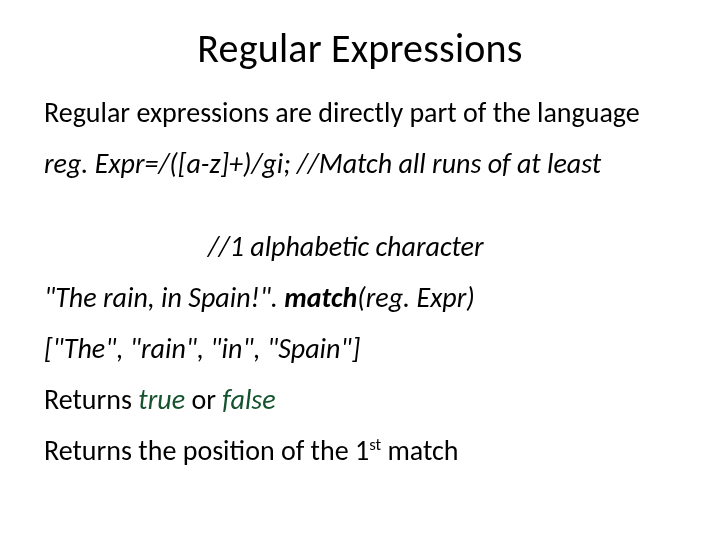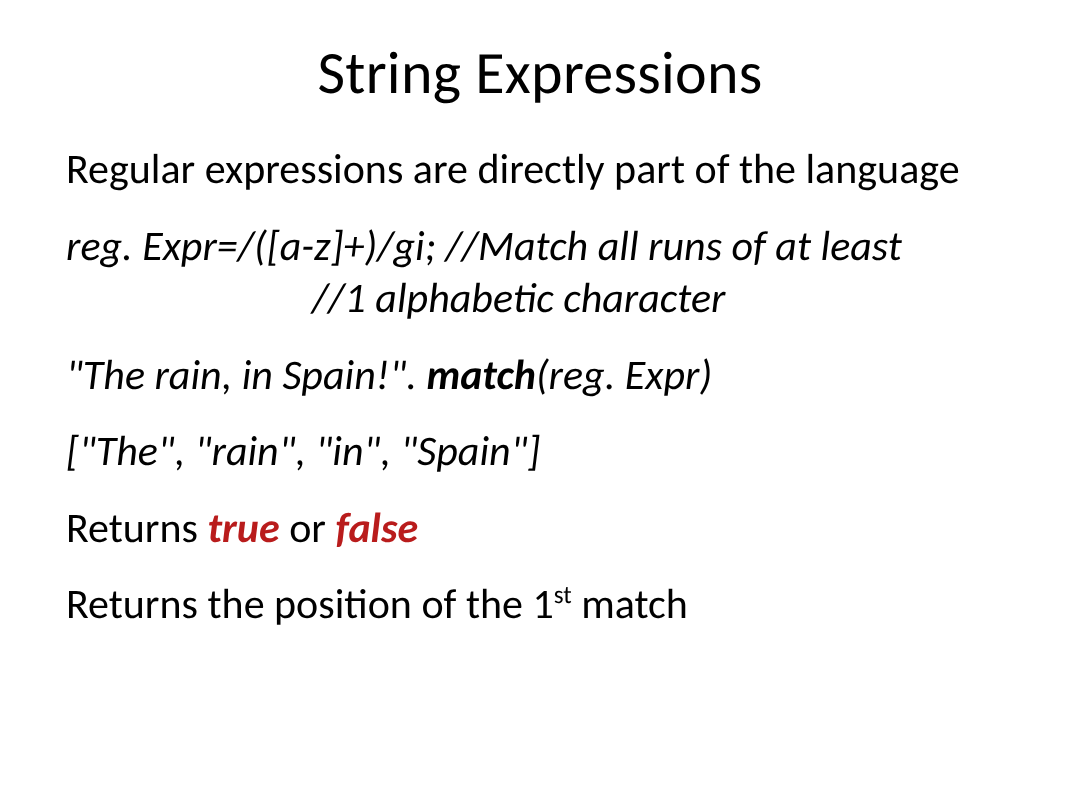--- a/index.html
+++ b/index.html
@@ -24,39 +24,40 @@
     margin: 6px 0 22px 0;
     letter-spacing: 0.2px;
   }
   .line {
     font-size: 28px;
     line-height: 1.25;
     margin-bottom: 16px;
   }
   .indent2 {
     padding-left: 164px;
+    margin-top: 48px;
   }
   .italic { font-style: italic; }
   .bold { font-weight: 700; }
   .green {
-    color: #b91c1c;
+    color: #14532d;
     font-style: italic;
-    font-weight: 700;
+    font-weight: 400;
   }
   .sup {
     font-size: 0.6em;
     vertical-align: super;
   }
 </style>
 </head>
 <body>
 
 <div class="slide">
 
-  <div class="title">String Expressions</div>
+  <div class="title">Regular Expressions</div>
 
   <div class="line">Regular expressions are directly part of the language</div>
 
   <div class="line" style="margin-bottom:0;">
     <span class="italic">reg. Expr=/([a-z]+)/gi;  //Match all runs of at least</span>
   </div>
   <div class="line indent2">
     <span class="italic">//1 alphabetic character</span>
   </div>
 

